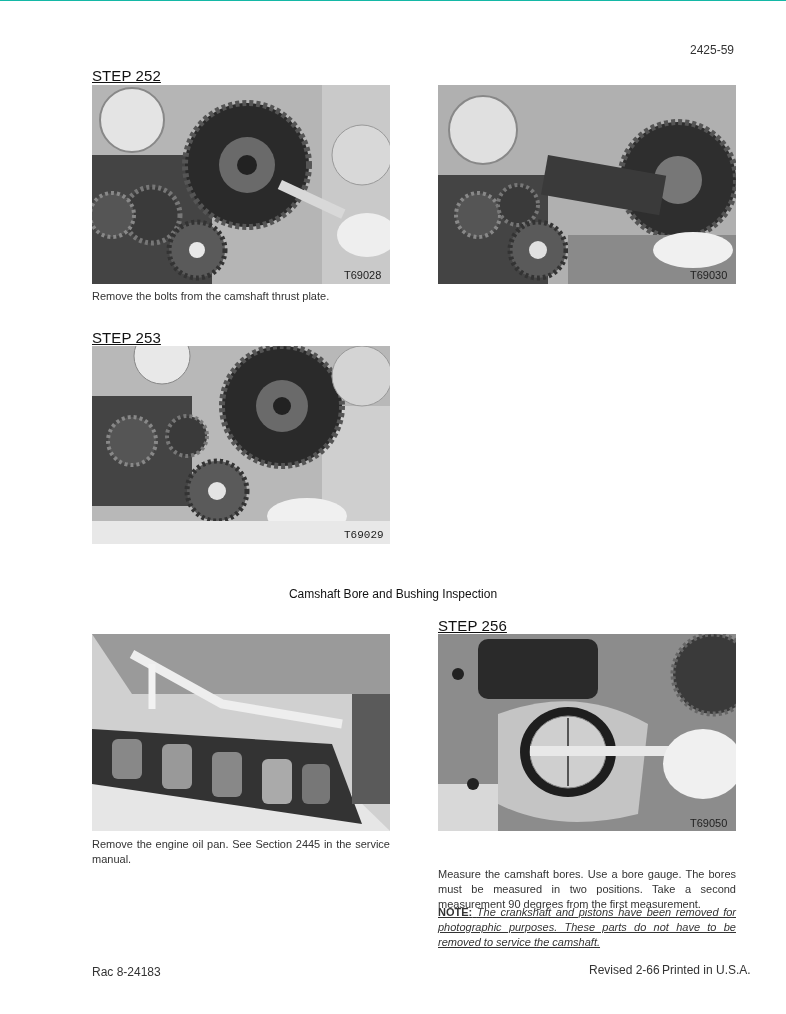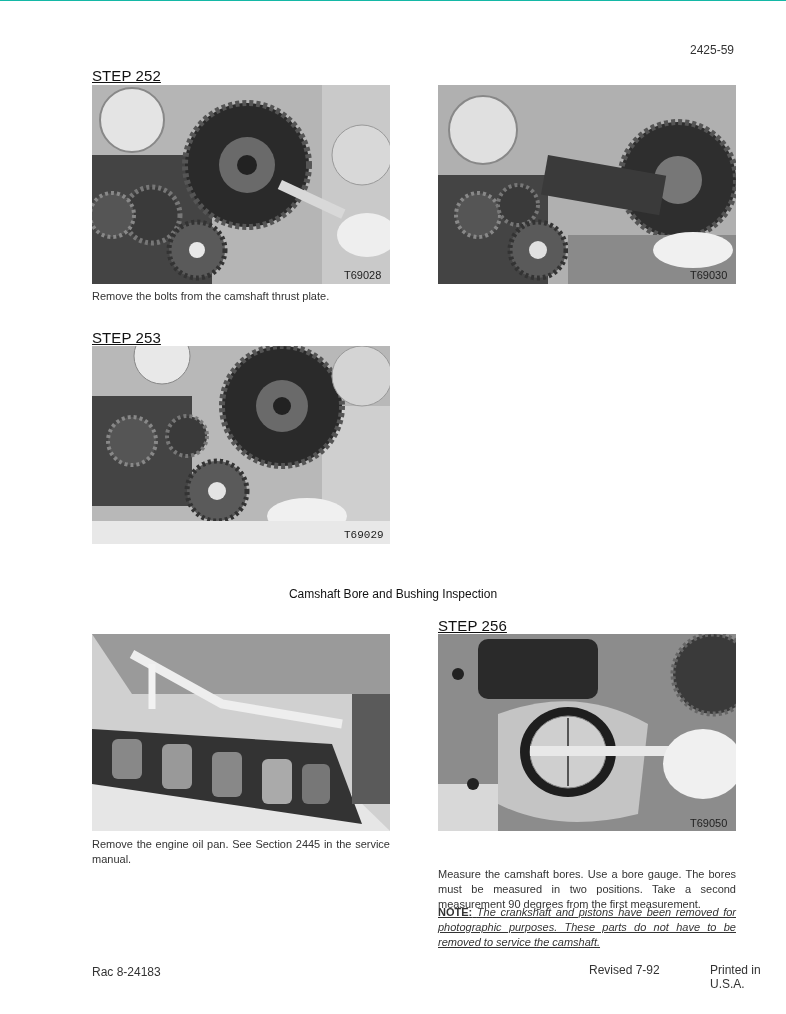--- a/index.html
+++ b/index.html
@@ -130,16 +130,16 @@
   </div>
   <div class="abs fig-id" style="left:690px;top:816px;text-align:right;">T69050</div>
   <div class="abs caption justify" style="left:438px;top:836px;width:298px;margin-top:30px;">Measure the camshaft bores. Use a bore gauge. The bores must be measured in two positions. Take a second measurement 90 degrees from the first measurement.</div>
 
   <div class="abs note" style="left:438px;top:904px;width:298px;">
     <span class="note-label">NOTE:</span>
     <span>The crankshaft and pistons have been removed for photographic purposes. These parts do not have to be removed to service the camshaft.</span>
   </div>
 
   <div class="abs footer" style="left:92px;top:964px;">Rac 8-24183</div>
-  <div class="abs footer" style="left:589px;top:962px;">Revised 7-92</div>
-  <div class="abs footer" style="left:662px;top:962px;margin-left:48px;">Printed in U.S.A.</div>
+  <div class="abs footer" style="left:589px;top:962px;">Revised 2-66</div>
+  <div class="abs footer" style="left:662px;top:962px;">Printed in U.S.A.</div>
 
 </div>
 
 </body></html>

